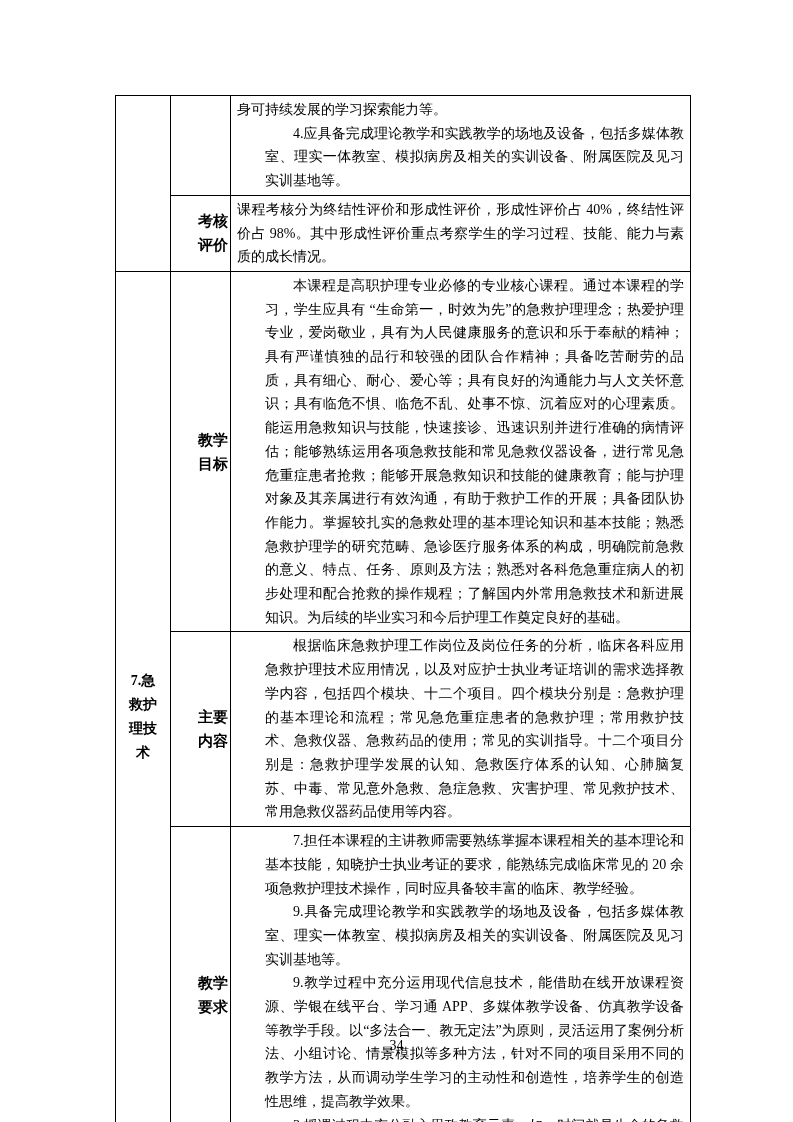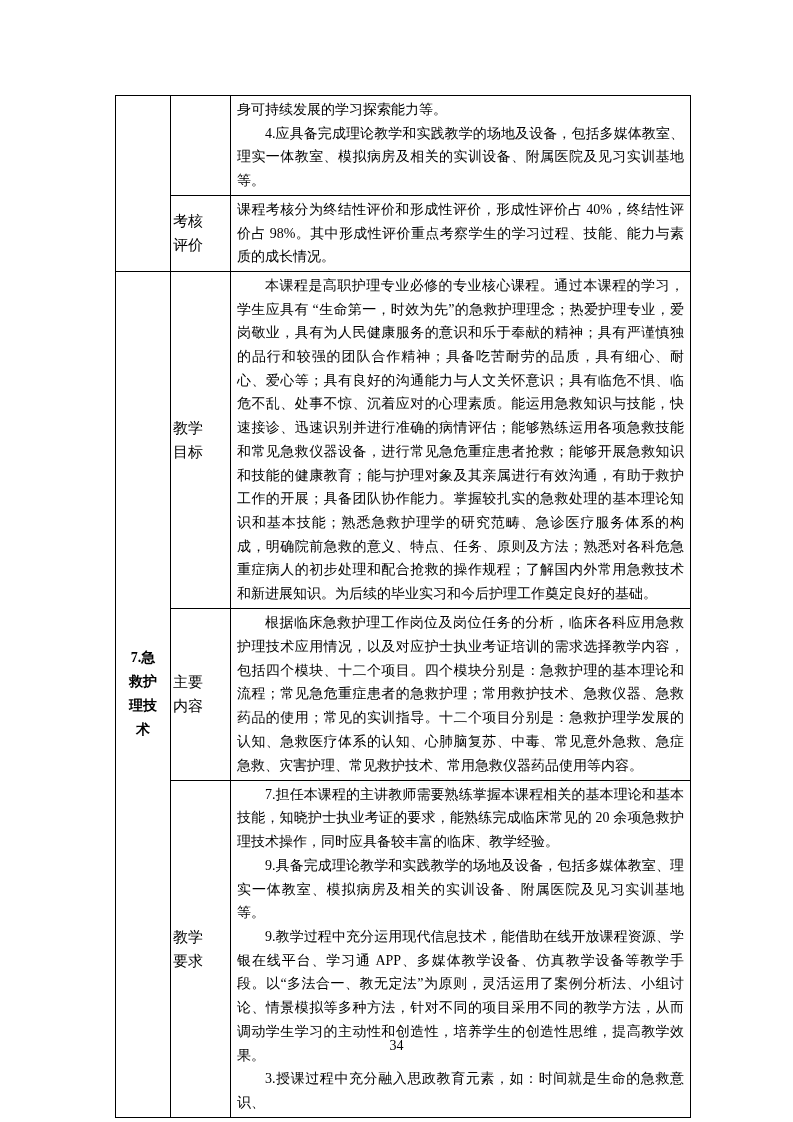--- a/index.html
+++ b/index.html
@@ -32,41 +32,42 @@
   .col-sub   { width: 60px; }
   .col-content { width: 460px; }
 
   td.label-cell {
     text-align: center;
     font-weight: bold;
     font-size: 14px;
     padding: 2px 2px;
   }
   td.header-cell {
-    text-align: left;
-    font-weight: normal;
+    text-align: right;
+    font-weight: bold;
     font-size: 15px;
     padding: 2px 2px;
   }
   .label-lines div, .header-lines div {
     line-height: 24px;
   }
   td.content-cell {
     padding: 2px 6px;
     vertical-align: top;
   }
   .para {
     margin: 0;
     font-size: 14px;
     line-height: 23.7px;
     text-align: justify;
     word-break: break-all;
   }
   .para.indent {
     text-indent: 2em;
+    margin-left: 28px;
   }
   tr.r1 { height: 80px; }
   tr.r2 { height: 69px; }
   tr.r3 { height: 331px; }
   tr.r4 { height: 172px; }
   tr.r5 { height: 264px; }
 
   .page-number {
     position: absolute;
     left: 0;

